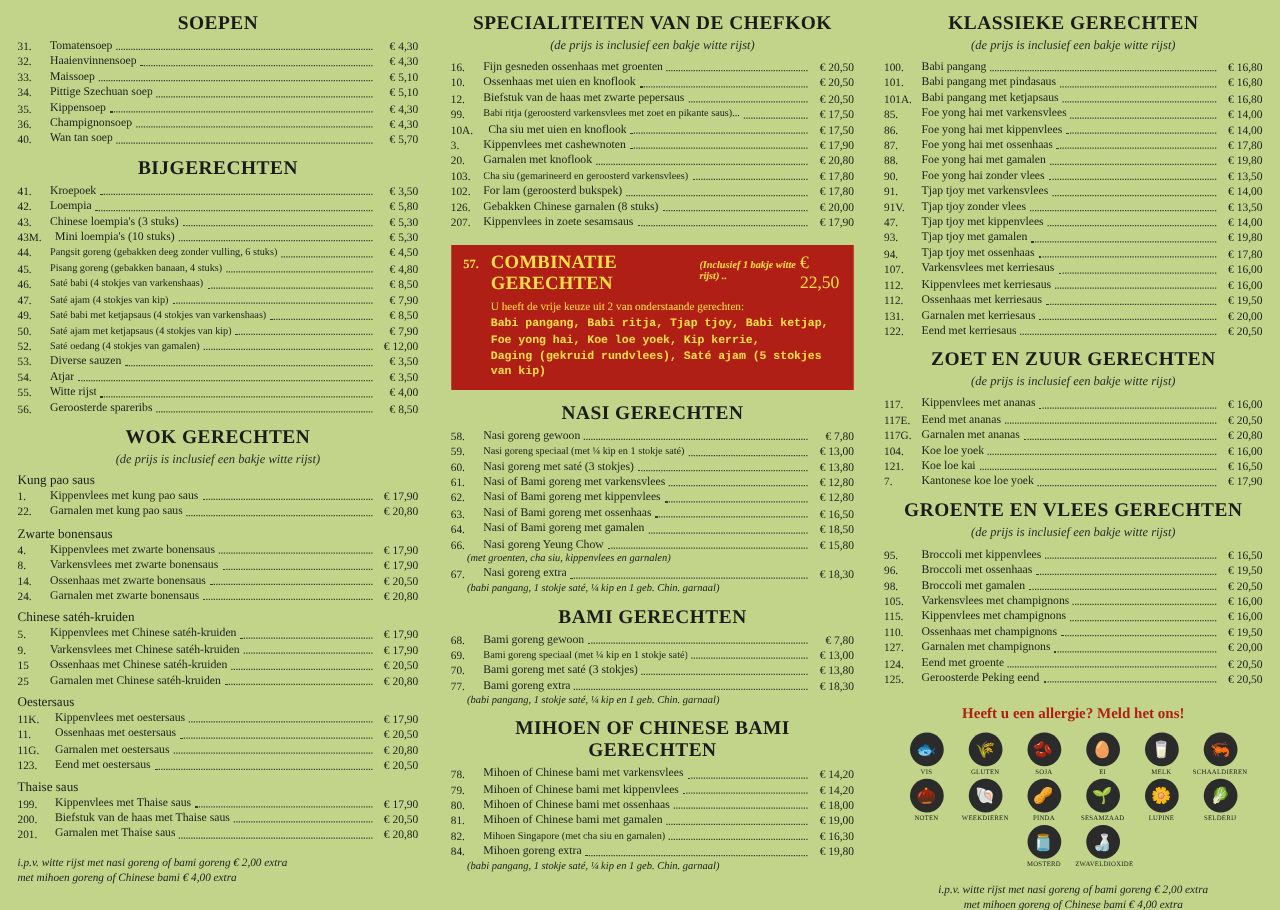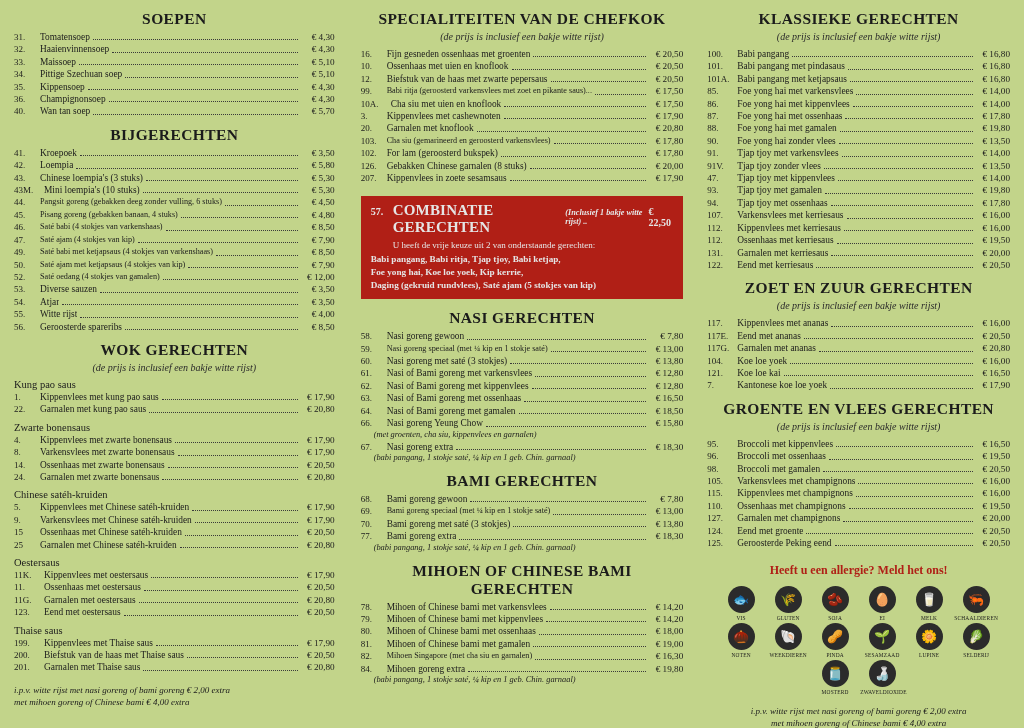--- a/index.html
+++ b/index.html
@@ -84,36 +84,36 @@
     font-style:italic;
     line-height:10px;
     margin:0 0 1px 13px;
   }
   .tiny{font-size:8.2px;}
   .spacer{height:8px;}
 
   
   .combo{
     background:#b01f16;
-    color:#e5e5e5;
+    color:#fde047;
     padding:6px 10px 8px 10px;
     margin:12px 0 10px 0;
   }
   .combo .chead{
     display:flex;
     align-items:baseline;
     font-weight:bold;
     font-size:10.6px;
   }
   .combo .cnum{flex:0 0 22px;font-size:10px;}
   .combo .ctitle{font-size:15px;letter-spacing:.2px;}
   .combo .cincl{font-size:8.2px;font-style:italic;font-weight:bold;margin-left:6px;}
-  .combo .cprice{margin-left:auto;font-size:10px;font-weight:bold;}
+  .combo .cprice{margin-left:auto;font-size:14px;font-weight:normal;}
   .combo .cline{font-size:9px;margin:4px 0 3px 22px;}
-  .combo .clist{font-size:9.2px;font-weight:bold;line-height:12.6px;}
+  .combo .clist{font-size:9.2px;font-weight:bold;line-height:12.6px;margin-left:22px;font-family:Liberation Mono, monospace;}
 
   
   .footnote{
     font-size:9px;
     font-style:italic;
     line-height:12px;
     margin-top:10px;
   }
   .footnote-c{
     text-align:center;

